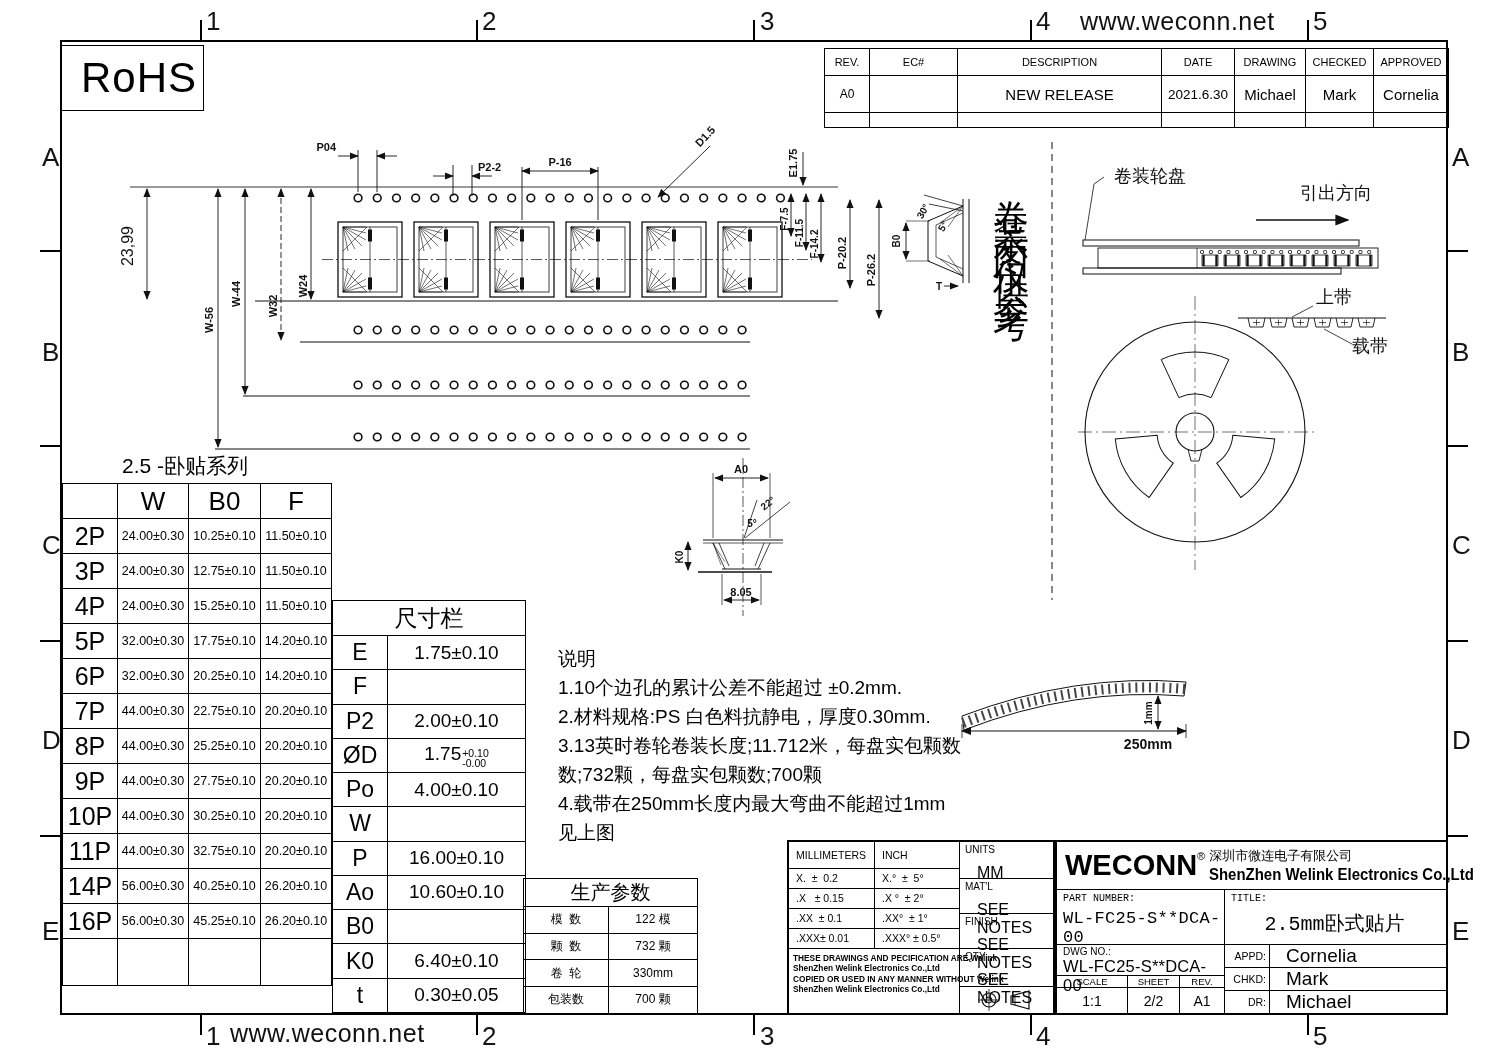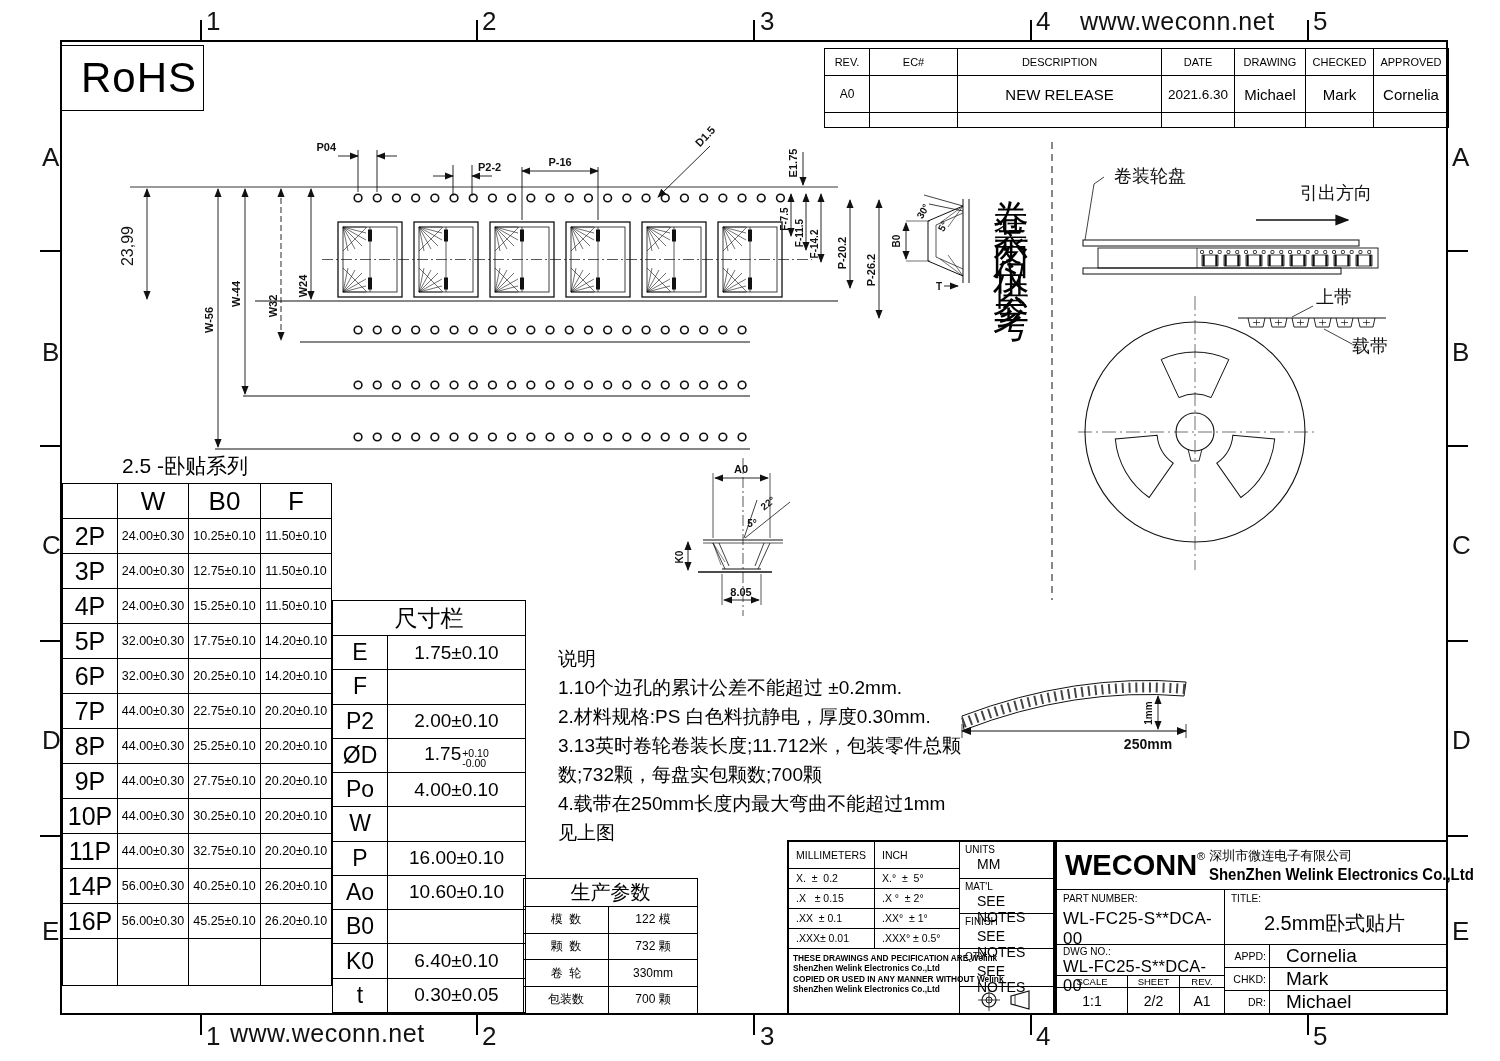--- a/index.html
+++ b/index.html
@@ -68,32 +68,32 @@
   .tolt { width:100%; }
   .tolt th { font-size:10.5px; height:26px; text-align:left; padding-left:7px; }
   .tolt td { font-size:10.5px; height:20px; text-align:left; padding-left:7px; }
   .tolt th:first-child, .tolt td:first-child { border-left:none; }
   .tolt th:last-child, .tolt td:last-child { border-right:none; }
   .tolt tr:first-child th { border-top:none; }
   .tol-legal { flex:1; padding:4px 3px 0 4px; font-size:8.3px; font-weight:bold; line-height:10.5px; white-space:nowrap; }
   .tol-right { flex:1; display:flex; flex-direction:column; }
   .trc { border-bottom:1.5px solid #000; padding:2px 0 0 5px; }
   .trc .l { font-size:10px; display:block; }
-  .trc .v { font-size:14px; display:block; padding-left:12px; margin-top:1px; }
+  .trc .v { font-size:16px; display:block; padding-left:12px; margin-top:9px; }
   .trc-sym { flex:1; border-bottom:none; display:flex; align-items:center; justify-content:center; padding:0; }
 
   
   .tb  { left:1055px; top:840px; width:393px; height:175px; border:2px solid #000; display:flex; flex-direction:column; }
   .tb-logo { height:54px; border-bottom:1.5px solid #000; display:flex; align-items:center; padding:2px 4px 2px 8px; }
   .tb-logo .wec { font-size:29px; font-weight:800; letter-spacing:0; }
   .tb-logo .reg { font-size:11px; vertical-align:top; position:relative; top:-10px; }
   .tb-co { margin-left:4px; min-width:0; }
   .tb-co .cn { font-size:13px; white-space:nowrap; }
   .tb-co .en { font-size:17px; font-weight:bold; white-space:nowrap; transform:scaleX(.88); transform-origin:left; }
-  .tb-mid { height:55px; display:flex; border-bottom:1.5px solid #000; }
+  .tb-mid { height:55px; display:flex; border-bottom:1.5px solid #000;font-family:Liberation Mono, monospace; }
   .tb-part { width:168px; border-right:1.5px solid #000; padding:3px 0 0 6px; }
   .tb-part .l, .tb-dwg .l, .tb-titlecell .l { font-size:10px; display:block; }
   .tb-part .v { font-size:17px; margin-top:5px; letter-spacing:.3px; }
   .tb-titlecell { flex:1; padding:3px 8px 0 6px; }
   .tb-titlecell .v { font-size:20px; text-align:center; margin-top:6px; }
   .tb-bot { flex:1; display:flex; }
   .tb-botleft { width:168px; border-right:1.5px solid #000; display:flex; flex-direction:column; }
   .tb-dwg { height:30px; padding:1px 0 0 6px; }
   .tb-dwg .v { font-size:16.5px; letter-spacing:.2px; }
   .tb-ssr-h { height:13px; display:flex; border-top:1.2px solid #000; border-bottom:1.2px solid #000; }
@@ -595,21 +595,21 @@
           <td>包装数</td>
           <td>700 颗</td>
         </tr>
       </tbody>
   </table>
 
   <div class="abs notes">
     <div>说明</div>
     <div>1.10个边孔的累计公差不能超过 ±0.2mm.</div>
     <div>2.材料规格:PS 白色料抗静电，厚度0.30mm.</div>
-    <div>3.13英时卷轮卷装长度;11.712米，包装零件总颗</div>
+    <div>3.13英时卷轮卷装长度;11.712米，每盘实包颗数</div>
     <div>数;732颗，每盘实包颗数;700颗</div>
     <div>4.载带在250mm长度内最大弯曲不能超过1mm</div>
     <div>见上图</div>
   </div>
 
   <div class="abs tol">
     <div class="tol-left">
       <table class="tolt">
         <colgroup>
             <col style="width:85px">

